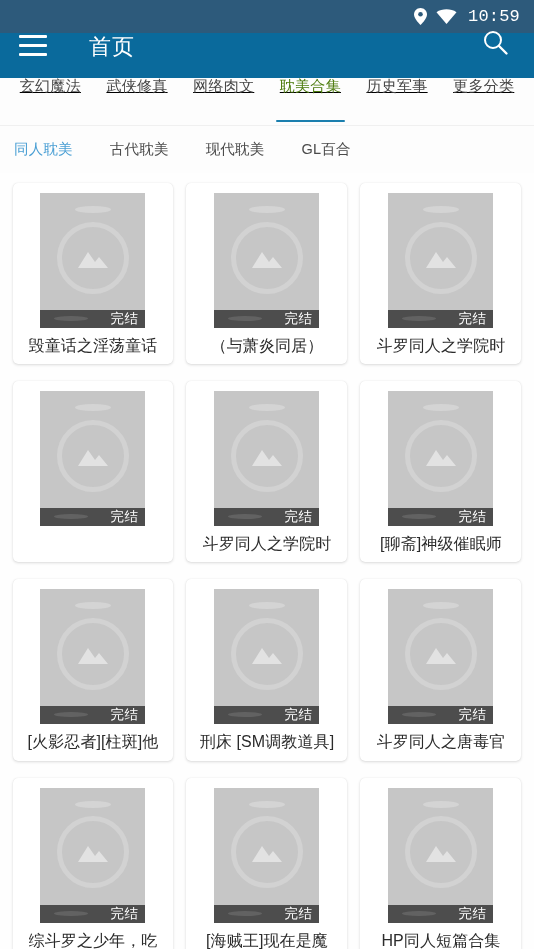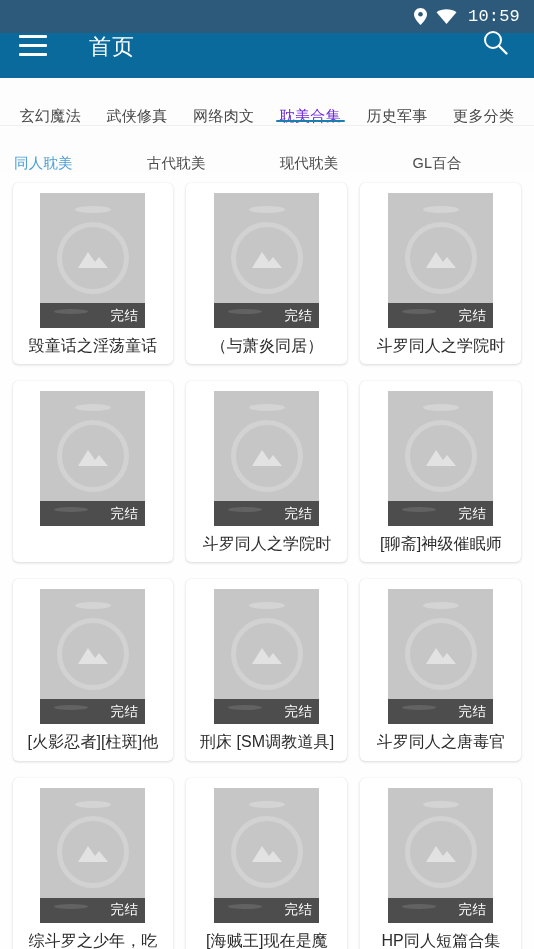--- a/index.html
+++ b/index.html
@@ -100,52 +100,52 @@
     align-items: stretch;
     flex: 0 0 auto;
     padding: 0 7px;
     border-bottom: 1px solid #f0f0f0;
   }
   .tab-main {
     flex: 1 1 0;
     display: flex;
     flex-direction: column;
     align-items: center;
-    justify-content: flex-end;
+    justify-content: flex-start;
     position: relative;
     cursor: pointer;
+    text-decoration: underline;
   }
   .tab-main .tab-label {
     font-size: 15px;
     color: #474747;
     letter-spacing: 0.3px;
     line-height: 1;
     padding-bottom: 2px;
   }
-  .tab-main.active .tab-label { color: #6d28d9; }
+  .tab-main.active .tab-label { color: #4d7c0f; }
   .tab-main.active::after {
     content: "";
     position: absolute;
     left: 9px;
     right: 9px;
     bottom: 3px;
     height: 2.5px;
     background: #1b7fae;
     border-radius: 1px;
   }
 
   
   .tabs-sub {
     height: 47px;
     background: #fdfdfd;
     display: flex;
-    align-items: flex-end;
+    align-items: center;
     flex: 0 0 auto;
     padding: 0 14px;
-    gap: 37px;
   }
   .tab-sub {
     font-size: 14.5px;
     color: #4a4a4a;
     margin-right: 37px;
     letter-spacing: 0.2px;
     cursor: pointer;
     white-space: nowrap;
   }
   .tab-sub.active { color: #4a9fd4; }
@@ -204,21 +204,21 @@
     display: flex;
     align-items: center;
     justify-content: center;
     margin-top: -6px;
   }
   .badge-bar {
     position: absolute;
     left: 0;
     right: 0;
     bottom: 0;
-    height: 25px;
+    height: 18px;
     background: #4d4d4d;
     display: flex;
     align-items: center;
     justify-content: flex-end;
     padding-right: 7px;
   }
   .badge-bar .glare {
     position: absolute;
     left: 14px;
     top: 6px;

